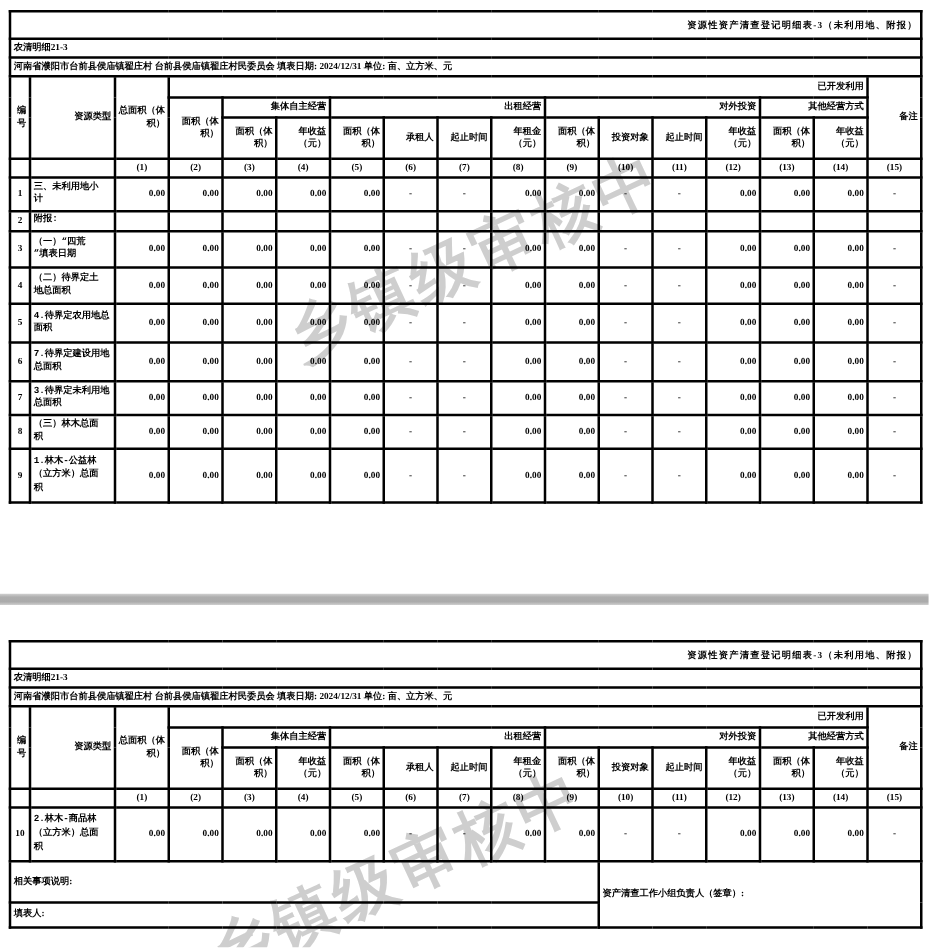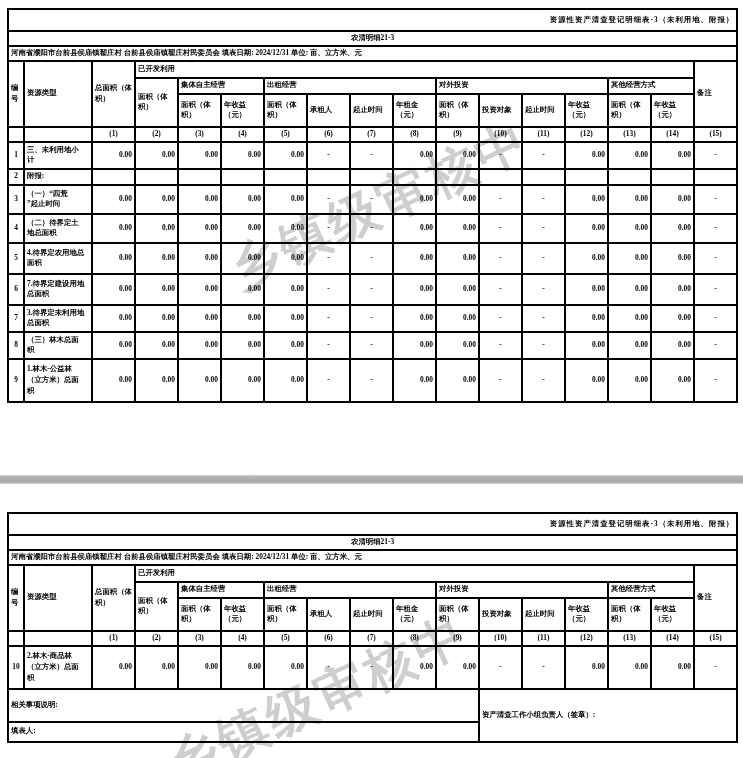--- a/index.html
+++ b/index.html
@@ -20,30 +20,30 @@
     border-collapse:collapse;table-layout:fixed;width:729px;
     margin-left:7px;position:relative;z-index:2;background:transparent;
   }
   .t1{margin-top:8px;}
   .t2{margin-top:28px;}
   .sheet td{
     border:2px solid #000;color:#000;font-weight:bold;font-size:7.4px;
     padding:1px 2px;line-height:1.45;overflow:hidden;vertical-align:middle;
   }
   .title-cell{font-size:11.5px;text-align:right;height:18px;letter-spacing:1px;}
-  .code-cell{text-align:center;height:8px;font-size:7px;padding-right:4px;line-height:1.1;}
+  .code-cell{text-align:left;height:8px;font-size:7px;padding-right:4px;line-height:1.1;}
   .infoline-cell{text-align:left;height:11px;font-size:7.2px;padding-right:2px;line-height:1.2;}
-  .hc{text-align:left;white-space:pre-line;font-size:7.4px;line-height:1.5;}
+  .hc{text-align:right;white-space:pre-line;font-size:7.4px;line-height:1.5;}
   tbody.head tr:nth-child(1) td{height:13px;}
   tbody.head tr:nth-child(2) td{height:12px;}
   tbody.head tr:nth-child(3) td{height:29px;}
   tbody.head tr:nth-child(4) td{height:11px;}
   .colnum{text-align:center;font-size:6.3px;line-height:1;}
   .numcell{text-align:center;font-size:7.4px;}
-  .lbl{text-align:left;white-space:pre-line;font-size:7.5px;padding-left:3px;line-height:1.55;}
+  .lbl{text-align:left;white-space:pre-line;font-size:7.5px;padding-left:3px;line-height:1.55;font-family:Liberation Mono, monospace;}
   .val{text-align:right;padding-right:2px;font-size:7.4px;}
   .dash{text-align:center;font-size:7.4px;}
   .t1 tbody.data tr:nth-child(1){height:27px;}
   .t1 tbody.data tr:nth-child(2){height:16px;}
   .t1 tbody.data tr:nth-child(3){height:29px;}
   .t1 tbody.data tr:nth-child(4){height:29px;}
   .t1 tbody.data tr:nth-child(5){height:31px;}
   .t1 tbody.data tr:nth-child(6){height:31px;}
   .t1 tbody.data tr:nth-child(7){height:27px;}
   .t1 tbody.data tr:nth-child(8){height:27px;}
@@ -193,21 +193,21 @@
           <td class="val"></td>
           <td class="val"></td>
           <td class="val"></td>
           <td class="val"></td>
           <td class="val"></td>
           <td class="val"></td>
         </tr>
         <tr>
           <td class="numcell">3</td>
           <td class="lbl">（一）“四荒
-”起止时间</td>
+”填表日期</td>
           <td class="val">0.00</td>
           <td class="val">0.00</td>
           <td class="val">0.00</td>
           <td class="val">0.00</td>
           <td class="val">0.00</td>
           <td class="dash">-</td>
           <td class="dash">-</td>
           <td class="val">0.00</td>
           <td class="val">0.00</td>
           <td class="dash">-</td>

